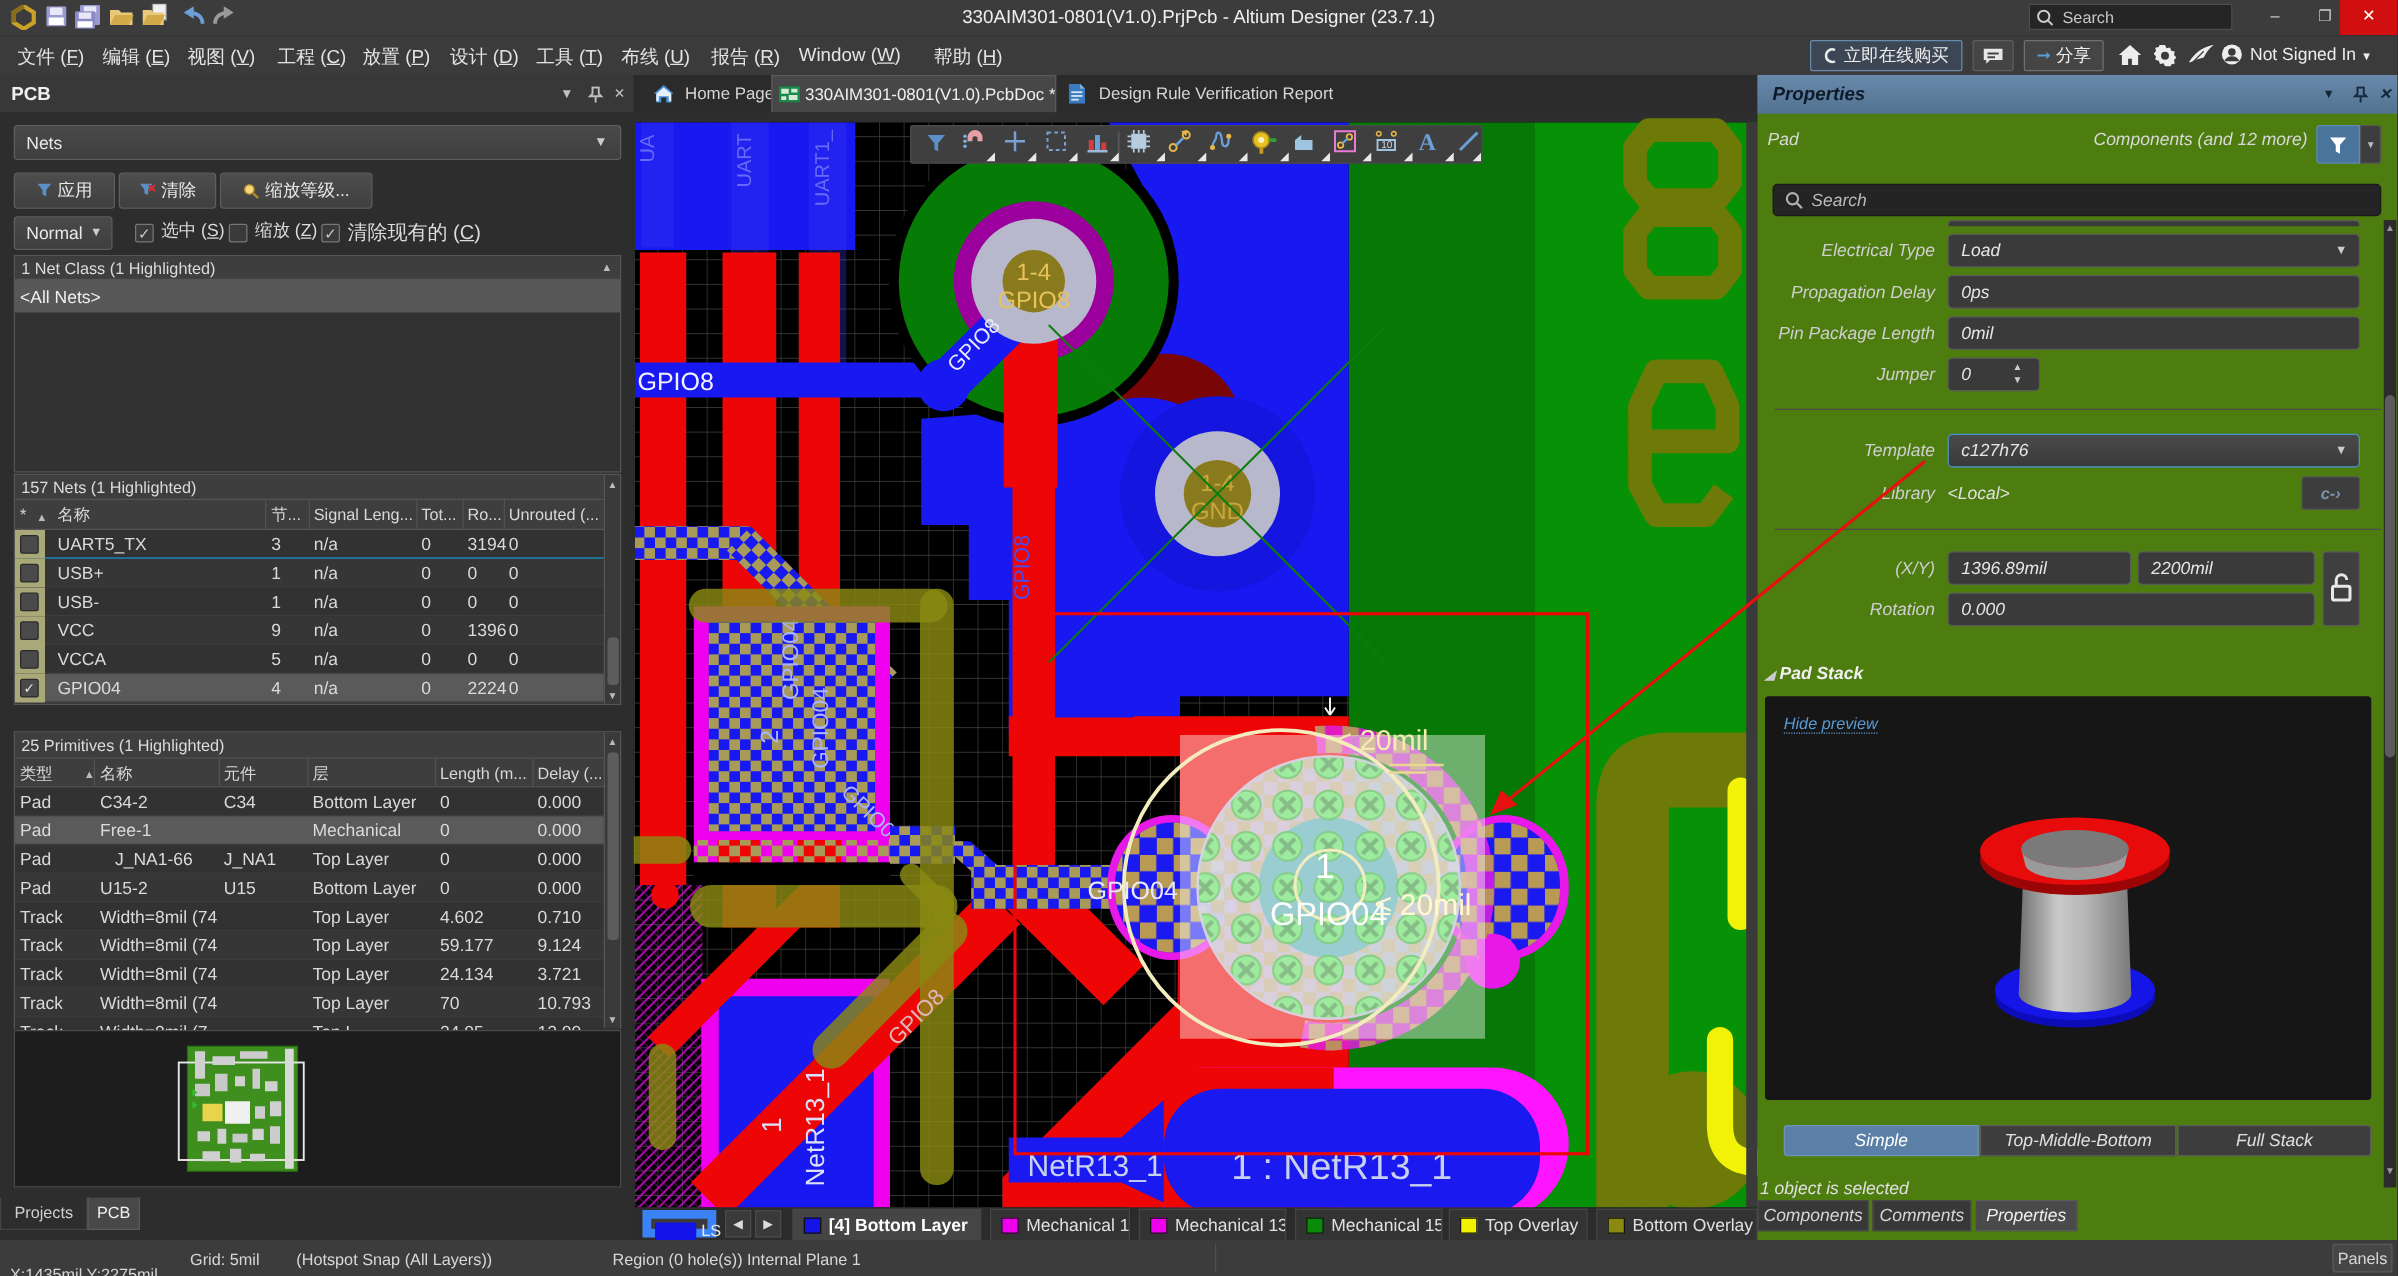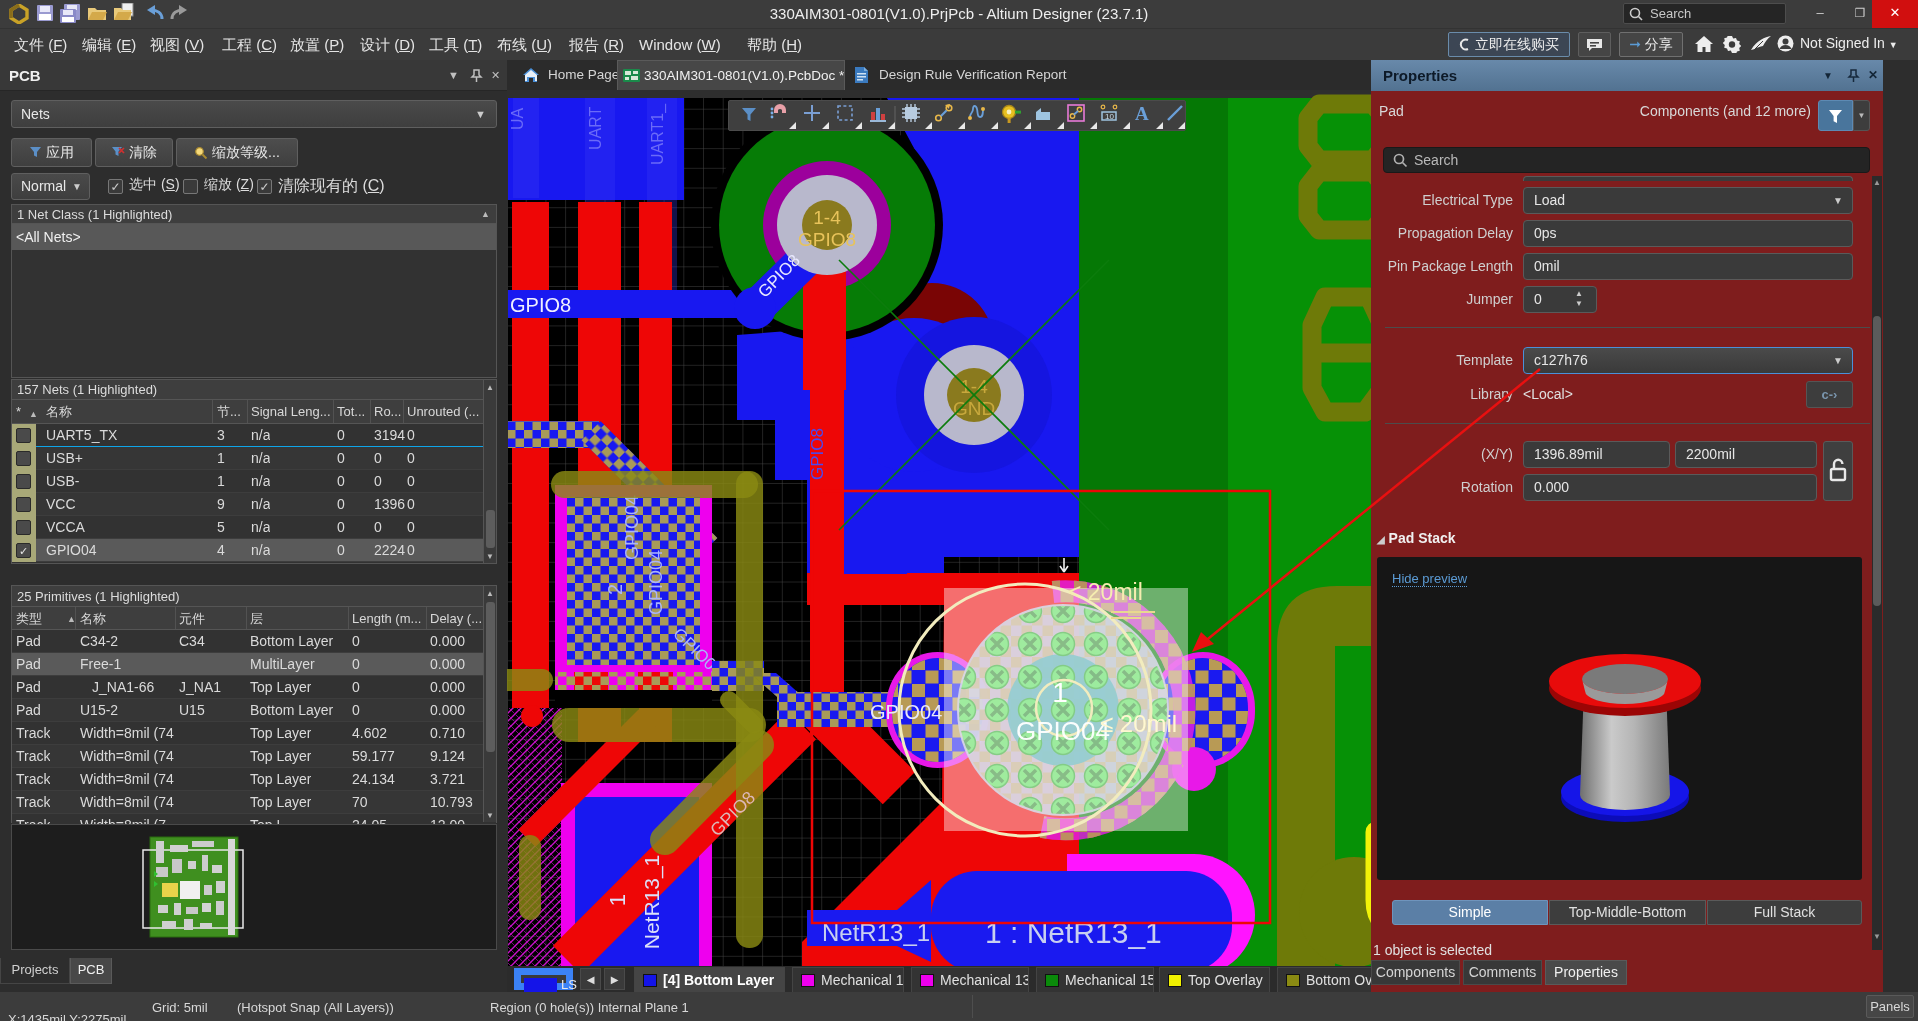--- a/index.html
+++ b/index.html
@@ -27,21 +27,21 @@
 
 .trow{position:absolute;left:0;width:100%;height:23px;color:#dadada;font-size:14px;line-height:23px;}
 
 #tabstrip{position:absolute;left:507px;top:60px;width:899px;height:30px;background:#2b2b2b;}
 .dtab{position:absolute;top:0;height:30px;color:#d5d5d5;font-size:13.5px;line-height:30px;padding:0 0 0 30px;white-space:nowrap;overflow:hidden;}
 #canvas{position:absolute;left:507px;top:90px;width:899px;height:876px;background:#2e2e2e;}
 #layerbar{position:absolute;left:507px;top:966px;width:899px;height:26px;background:#2b2b2b;color:#e0e0e0;font-size:14px;}
 .ltab{position:absolute;top:1px;height:25px;line-height:25px;padding:0 0 0 28px;background:#333;border:1px solid #444;border-bottom:none;white-space:nowrap;overflow:hidden;}
 .sw{position:absolute;left:8px;top:6px;width:14px;height:13px;border:1px solid #111;}
 
-#rightpanel{position:absolute;left:1371px;top:60px;width:512px;height:932px;background:#7f1d1d;}
+#rightpanel{position:absolute;left:1406px;top:60px;width:512px;height:932px;background:#4d7c0f;font-style:italic;}
 #rp-head{position:absolute;left:0;top:0;width:512px;height:31px;background:linear-gradient(#6889aa,#527291);color:#0d1a28;font-size:15px;font-weight:bold;line-height:31px;padding-left:12px;}
 .rlabel{position:absolute;color:#cfcfcf;font-size:14px;text-align:right;line-height:27px;}
 .rfield{position:absolute;background:#3a3a3a;border:1px solid #5a5a5a;border-radius:4px;color:#e6e6e6;font-size:14px;line-height:25px;padding-left:10px;}
 
 #statusbar{position:absolute;left:0;top:992px;width:1918px;height:29px;background:#3c3c3c;color:#d8d8d8;font-size:13px;}
 </style></head>
 <body>
 <div id="stage">
 
 <div id="titlebar">
@@ -286,21 +286,21 @@
               <span class="cell" style="left:68px;width:94px;">C34-2</span>
               <span class="cell" style="left:167px;">C34</span>
               <span class="cell" style="left:238px;">Bottom Layer</span>
               <span class="cell" style="left:340px;">0</span>
               <span class="cell" style="left:418px;">0.000</span>
             </div>
             <div class="trow" style="top:23px;background:#5a5a5a;border-bottom:1px solid #3d3d3d;">
               <span class="cell" style="left:4px;">Pad</span>
               <span class="cell" style="left:68px;width:94px;">Free-1</span>
               <span class="cell" style="left:167px;"></span>
-              <span class="cell" style="left:238px;">MultiLayer</span>
+              <span class="cell" style="left:238px;">Mechanical</span>
               <span class="cell" style="left:340px;">0</span>
               <span class="cell" style="left:418px;">0.000</span>
             </div>
             <div class="trow" style="top:46px;background:#323232;border-bottom:1px solid #3d3d3d;">
               <span class="cell" style="left:4px;">Pad</span>
               <span class="cell" style="left:80px;width:94px;">J_NA1-66</span>
               <span class="cell" style="left:167px;">J_NA1</span>
               <span class="cell" style="left:238px;">Top Layer</span>
               <span class="cell" style="left:340px;">0</span>
               <span class="cell" style="left:418px;">0.000</span>

